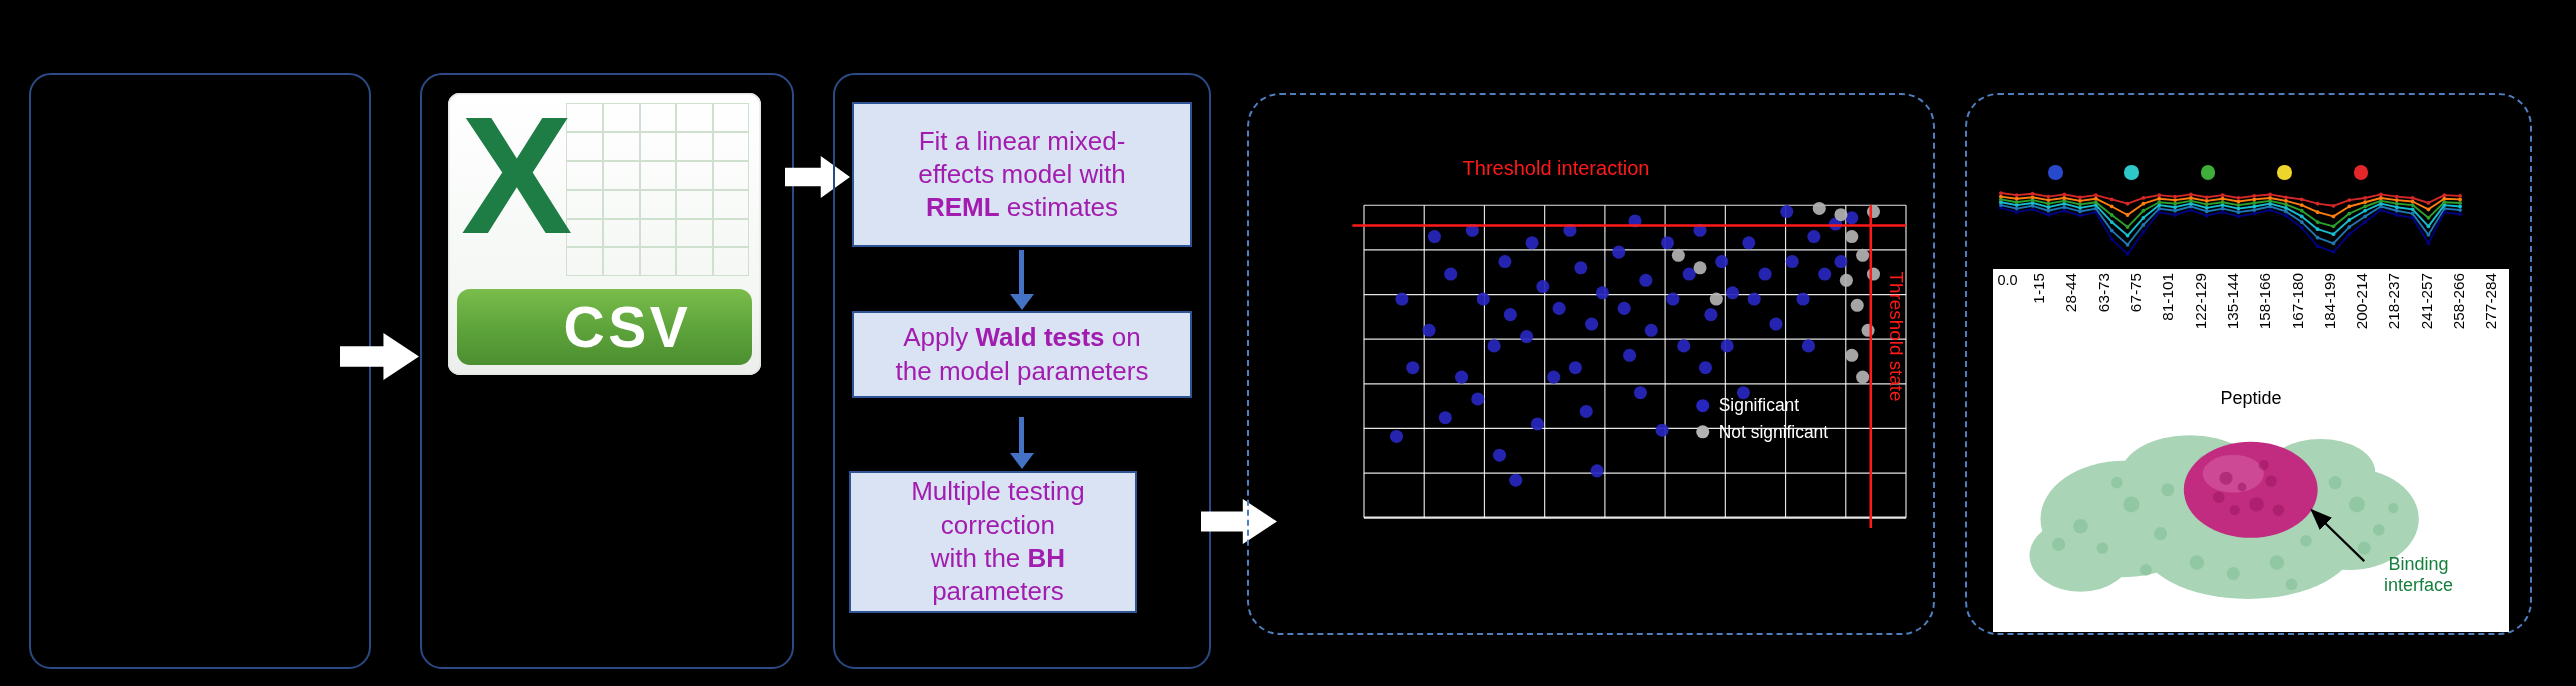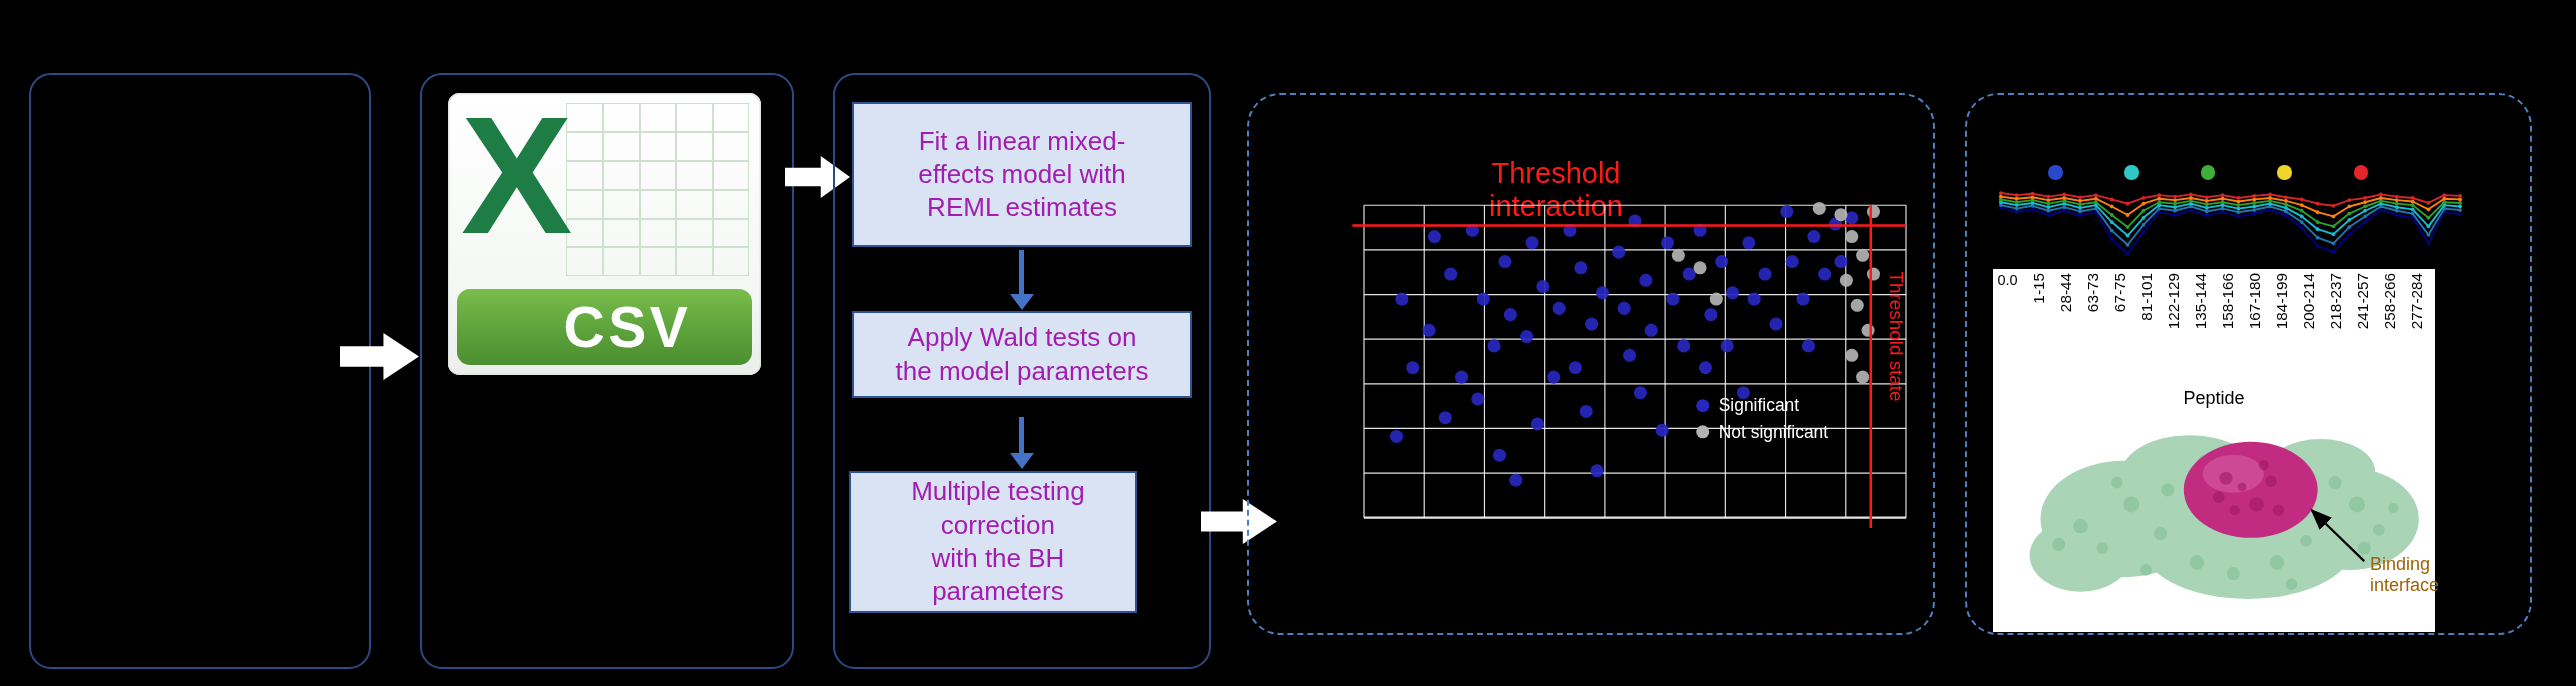--- a/index.html
+++ b/index.html
@@ -9,56 +9,56 @@
 
   .panel { position:absolute; border:2.9px solid #2B4A86; border-radius:22px; }
   .panel-dashed { position:absolute; border:2.9px dashed #4F7FC0; border-radius:33px; }
 
   .block-arrow { position:absolute; background:#fff;
     clip-path:polygon(0% 28%, 55% 28%, 55% 0%, 100% 50%, 55% 100%, 55% 72%, 0% 72%); }
 
   .flow-box { position:absolute; background:#DAE3F3; border:2.2px solid #2F5496;
     display:flex; align-items:center; justify-content:center; text-align:center;
     font-size:26px; line-height:1.28; color:#a21caf; padding:5.8px 10.2px; white-space:pre-line; }
-  .flow-box b { font-weight:400; }
+  .flow-box b { font-weight:700; }
 
   .down-arrow { position:absolute; width:29px; display:flex; flex-direction:column; align-items:center; }
   .down-arrow .stem { width:4.4px; flex:1; background:#4472C4; }
   .down-arrow .head { width:0; height:0; border-left:12.4px solid transparent; border-right:12.4px solid transparent; border-top:16px solid #4472C4; }
 
   
   #csv-icon { position:absolute; left:448px; top:93px; width:313px; height:282px;
     background:linear-gradient(180deg,#ffffff 0%,#f4f7f4 70%,#eceeec 100%);
     border-radius:11.6px; box-shadow:inset 0 0 0 1.5px #e2e6e2, 4.4px 5.8px 13px rgba(0,0,0,.45); }
   #csv-grid { position:absolute; right:11.6px; top:10.2px; width:183px; height:173px;
     display:grid; grid-template-columns:repeat(5,1fr); grid-template-rows:repeat(6,1fr); }
   #csv-grid div { border:1.5px solid #cfe0cf; }
   #csv-x { position:absolute; left:13px; top:-13px; font-size:167px; font-weight:900; color:#1E7C45; }
   #csv-banner { position:absolute; left:8.7px; right:8.7px; bottom:10.2px; height:76px; border-radius:13px;
     background:linear-gradient(180deg,#7ABD4C 0%,#5CA23A 55%,#4C8F31 100%);
     display:flex; align-items:center; justify-content:center;
     color:#fff; font-weight:700; font-size:57px; letter-spacing:3.6px;padding-left:46px; }
 
   
   #scatter-title { position:absolute; left:1425px; top:157px; width:262px; text-align:center;
-    color:#FF1A1A; font-size:29px; }
+    color:#FF1A1A; font-size:20px; }
   #interaction-scatter { position:absolute; left:1364px; top:205px; overflow:visible; }
 
   
   #timepoint-legend { position:absolute; left:2048px; top:165px; width:320px; display:flex; justify-content:space-between; }
   .tp-dot { width:14.5px; height:14.5px; border-radius:50%; display:inline-block; }
   #uptake-plot { position:absolute; left:1996px; top:183px; overflow:visible; }
-  #peptide-panel { position:absolute; left:1993px; top:267px; width:442px; height:365px; background:#fff; border-top:2.2px solid #000;text-decoration:underline; }
+  #peptide-panel { position:absolute; left:1993px; top:267px; width:516px; height:365px; background:#fff; border-top:2.2px solid #000;text-decoration:underline; }
   #y-tick { position:absolute; left:4.4px; top:2.9px; font-size:14.5px; color:#000; }
   #peptide-axis-labels { position:absolute; left:38px; right:10.2px; top:4.4px; height:109px;
     display:flex; justify-content:space-between; align-items:flex-start; }
   .pep { writing-mode:vertical-rl; transform:rotate(180deg); font-size:15.3px; color:#000; line-height:1; }
   #peptide-axis-title { position:absolute; left:0; top:119px; width:100%; text-align:center; font-size:18px; color:#000; }
   #protein-illustration { position:absolute; left:22px; top:148px; overflow:visible; }
-  #binding-label { position:absolute; left:377px; top:285px; width:97px; font-size:18px; line-height:1.15; color:#a16207; }
+  #binding-label { position:absolute; left:377px; top:285px; width:97px; font-size:18px; line-height:1.15; color:#15803d; text-align:center; }
 </style>
 </head>
 <body>
 
 <div id="stage">
 
   <div class="panel" style="left:29px; top:73px; width:342px; height:596px;"></div>
 
   <div class="block-arrow" style="left:340px; top:333px; width:79px; height:47px;"></div>
 

